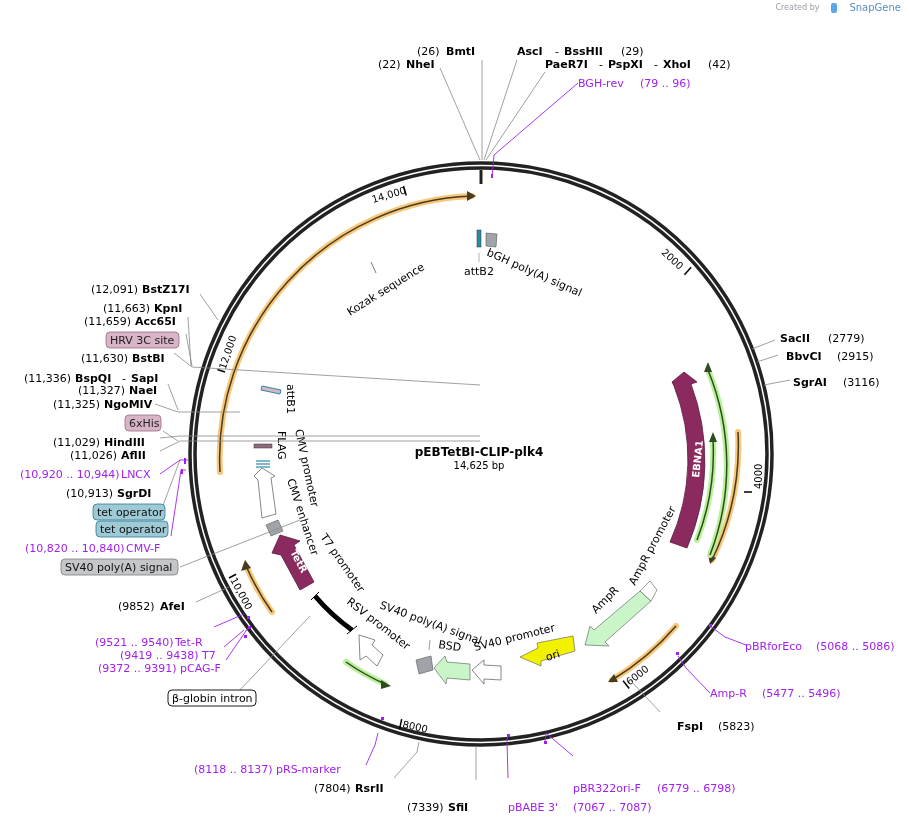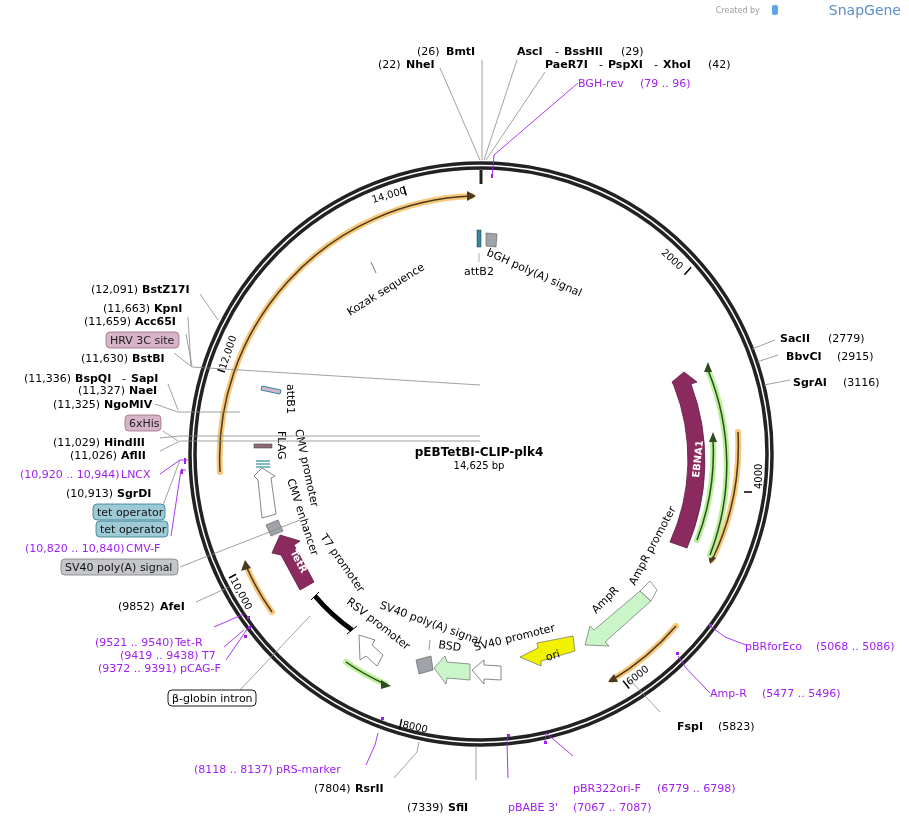--- a/index.html
+++ b/index.html
@@ -1,20 +1,20 @@
 <!DOCTYPE html>
 <html><head>
 <meta charset="utf-8">
 <style>
   html, body { margin:0; padding:0; background:#ffffff; }
   body { width:909px; height:824px; position:relative; overflow:hidden;
          font-family:"DejaVu Sans", "Liberation Sans", sans-serif; }
   #map { position:absolute; left:0; top:0; }
   .credit { position:absolute; right:8px; top:2px; font-size:8px; color:#9aa0a6; display:flex; align-items:center; gap:12px; }
-  .credit .brand { font-size:14px; color:#5a8fc7;margin-left:39px; }
+  .credit .brand { font-size:10px; color:#5a8fc7; }
   .credit .logo { width:6px; height:10px; background:#5aa6e8; border-radius:2px; display:inline-block; }
   svg text { font-family:"DejaVu Sans", "Liberation Sans", sans-serif; }
 </style>
 </head>
 <body>
 
 <div class="credit">
   <span>Created by</span>
   <span class="logo"></span>
   <span class="brand">SnapGene</span>

